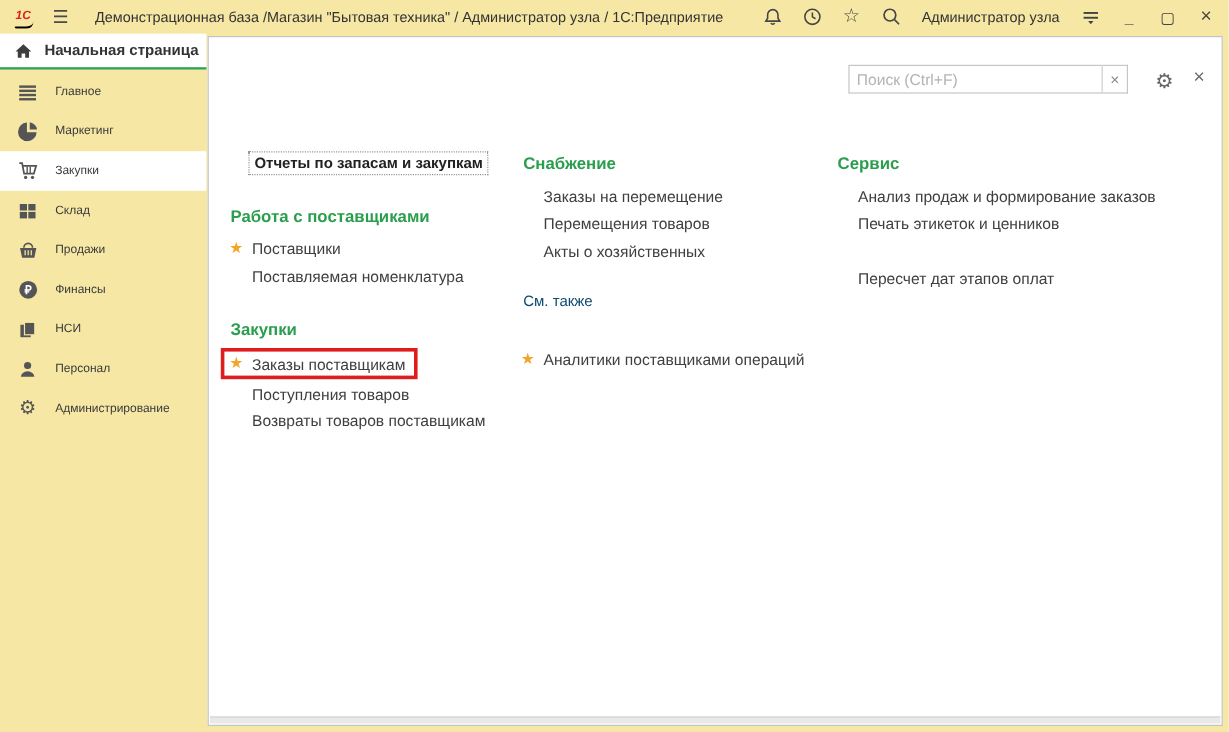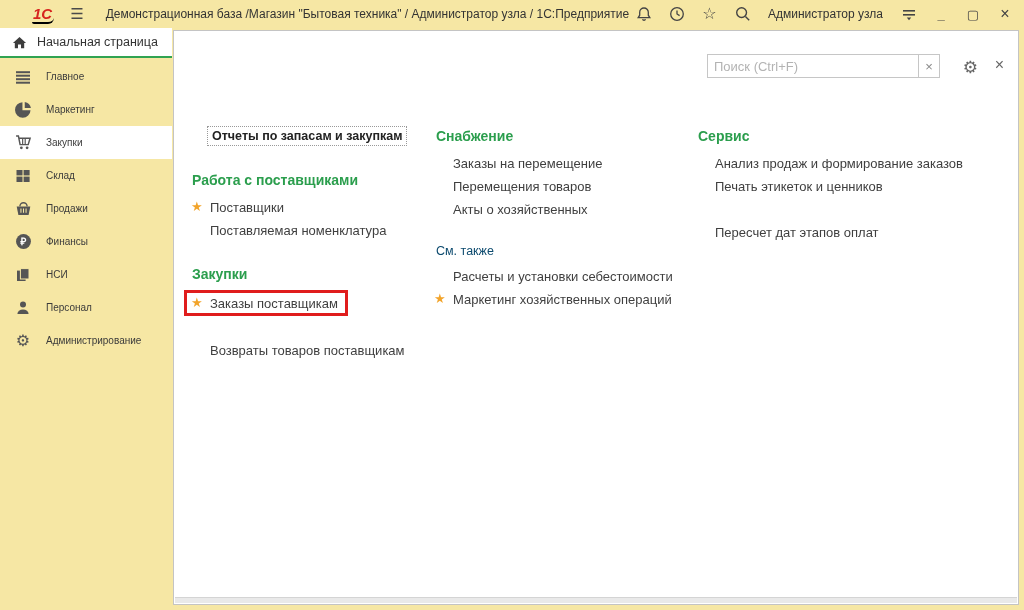--- a/index.html
+++ b/index.html
@@ -3,38 +3,38 @@
 <meta charset="utf-8">
 <style>
   * { margin:0; padding:0; box-sizing:border-box; }
   html,body { width:1024px; height:610px; overflow:hidden; }
   body { font-family:"Liberation Sans", sans-serif; }
   .window { position:relative; width:1024px; height:610px; background:#f6e7a4; }
 
   
   .titlebar { position:absolute; left:0; top:0; width:1024px; height:28px;
               display:flex; align-items:center; }
-  .logo { margin-left:32px; font-size:15px; font-weight:bold; font-style:italic;
+  .logo { margin-left:12px; font-size:10px; font-weight:bold; font-style:italic;
           color:#d6241f; border-bottom:2px solid #000000; border-radius:0 0 6px 2px;
           padding:0 2px 0 1px; line-height:17px; }
   .hamburger { margin-left:16px; font-size:15px; color:#4a4a4a; cursor:pointer; }
   .win-title { margin-left:22px; font-size:12px; color:#333; white-space:nowrap; }
   .tb-right { position:absolute; right:10px; top:0; height:28px; display:flex; align-items:center; gap:14px; }
   .tb-ic { width:19px; height:19px; display:flex; align-items:center; justify-content:center; color:#444; }
   .tb-ic svg { display:block; }
   .glyph-star { font-size:16px; color:#444; line-height:18px; }
   .user-label { font-size:12px; color:#333; margin:0 2px; white-space:nowrap; }
   .winbtn { font-size:13px; color:#444; width:18px; text-align:center; }
   .winbtn.close { font-size:16px; }
   .winbtn.min { font-weight:bold; }
 
   
   .home-tab { position:absolute; left:0; top:28px; width:172px; height:30px; background:#fff;
               border-bottom:2px solid #31a351; display:flex; align-items:center; }
-  .home-tab .label { font-size:12.5px; color:#333; margin-left:10px; }
+  .home-tab .label { font-size:12.5px; color:#333; margin-left:10px;font-weight:bold; }
   .home-ic { margin-left:12px; display:flex; }
 
   
   .sidebar { position:absolute; left:0; top:60px; width:172px; height:550px; background:#f6e7a4; }
   .side-item { height:33px; display:flex; align-items:center; cursor:pointer; }
   .side-item.active { background:#fff; }
   .side-item .ic { width:18px; height:18px; margin-left:14px; display:flex; align-items:center; justify-content:center; }
   .side-item .lbl { margin-left:14px; font-size:10px; color:#3b3b3b; }
   .gear-glyph { font-size:16px; color:#555; line-height:16px; }
 
@@ -237,45 +237,45 @@
     </div>
 
     <div class="row" style="left:18px; top:233px;">
       <span class="sec-header">Закупки</span>
     </div>
     <div class="annotation"></div>
     <div class="row" style="left:17px; top:262px;">
       <span class="fav-star">★</span>
       <span class="link">Заказы поставщикам</span>
     </div>
+    <div class="row" style="left:36px; top:287px;">
+      <span class="link">Поступления товаров</span>
+    </div>
     <div class="row" style="left:36px; top:309px;">
       <span class="link">Возвраты товаров поставщикам</span>
     </div>
 
     <div class="row" style="left:262px; top:95px;">
       <span class="sec-header">Снабжение</span>
     </div>
     <div class="row" style="left:279px; top:122px;">
       <span class="link">Заказы на перемещение</span>
     </div>
     <div class="row" style="left:279px; top:145px;">
       <span class="link">Перемещения товаров</span>
     </div>
     <div class="row" style="left:279px; top:168px;">
       <span class="link">Акты о хозяйственных</span>
     </div>
     <div class="row" style="left:262px; top:210px;">
       <span class="see-also">См. также</span>
     </div>
-    <div class="row" style="left:279px; top:235px;">
-      <span class="link">Расчеты и установки себестоимости</span>
-    </div>
     <div class="row" style="left:260px; top:258px;">
       <span class="fav-star">★</span>
-      <span class="link">Маркетинг хозяйственных операций</span>
+      <span class="link">Аналитики поставщиками операций</span>
     </div>
 
     <div class="row" style="left:524px; top:95px;">
       <span class="sec-header">Сервис</span>
     </div>
     <div class="row" style="left:541px; top:122px;">
       <span class="link">Анализ продаж и формирование заказов</span>
     </div>
     <div class="row" style="left:541px; top:145px;">
       <span class="link">Печать этикеток и ценников</span>

